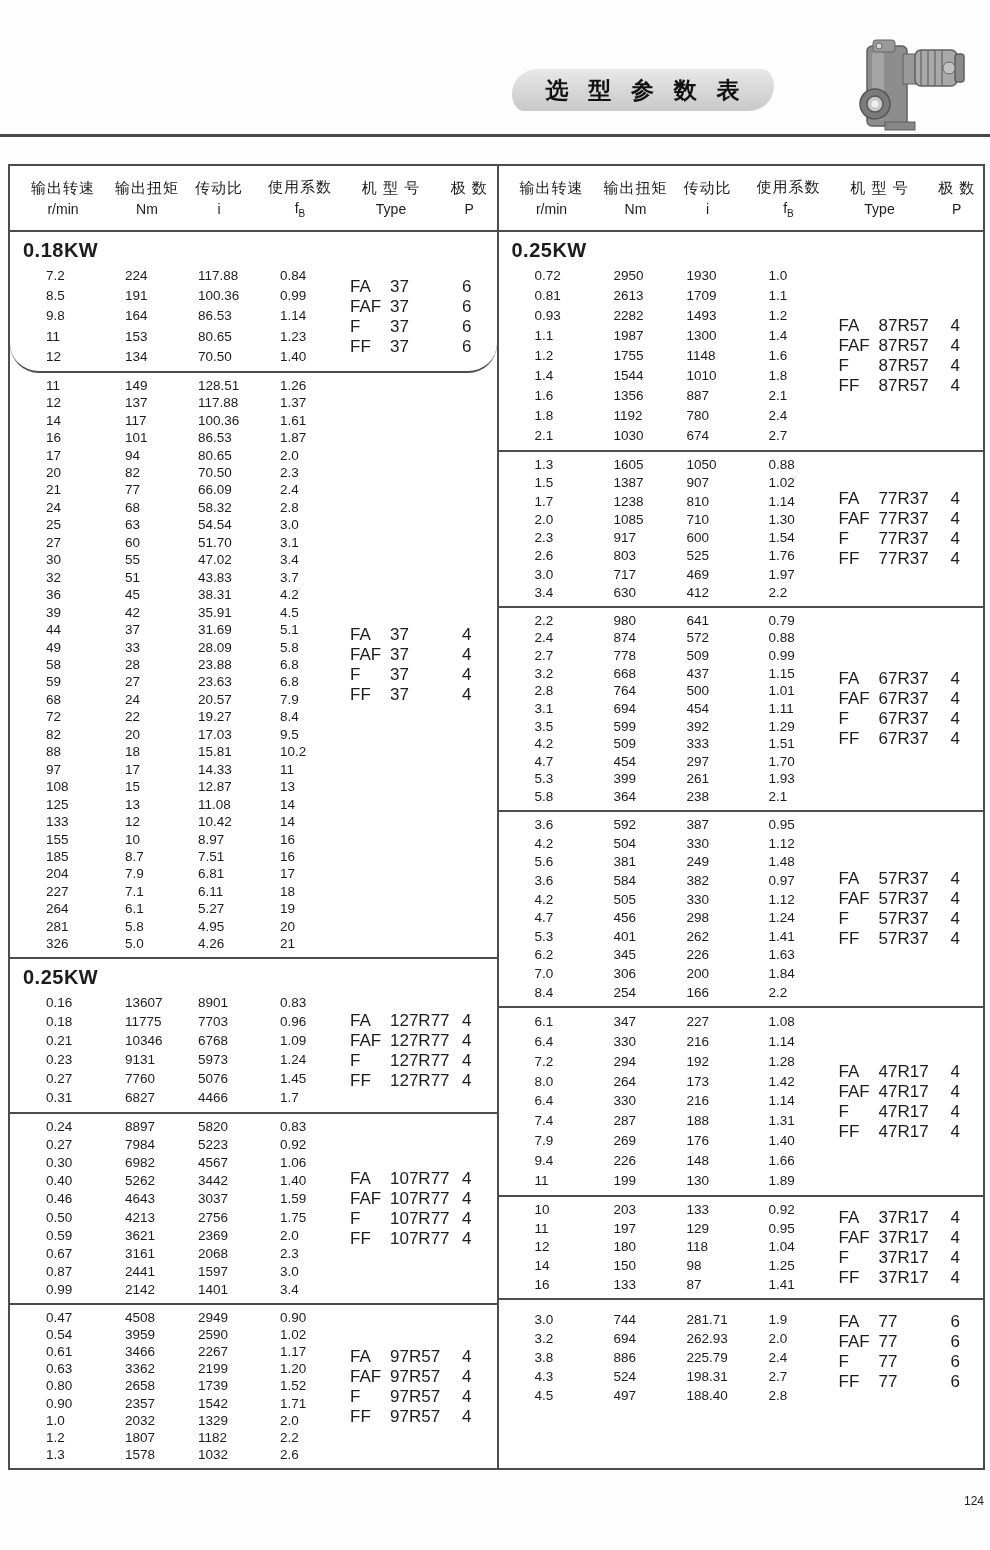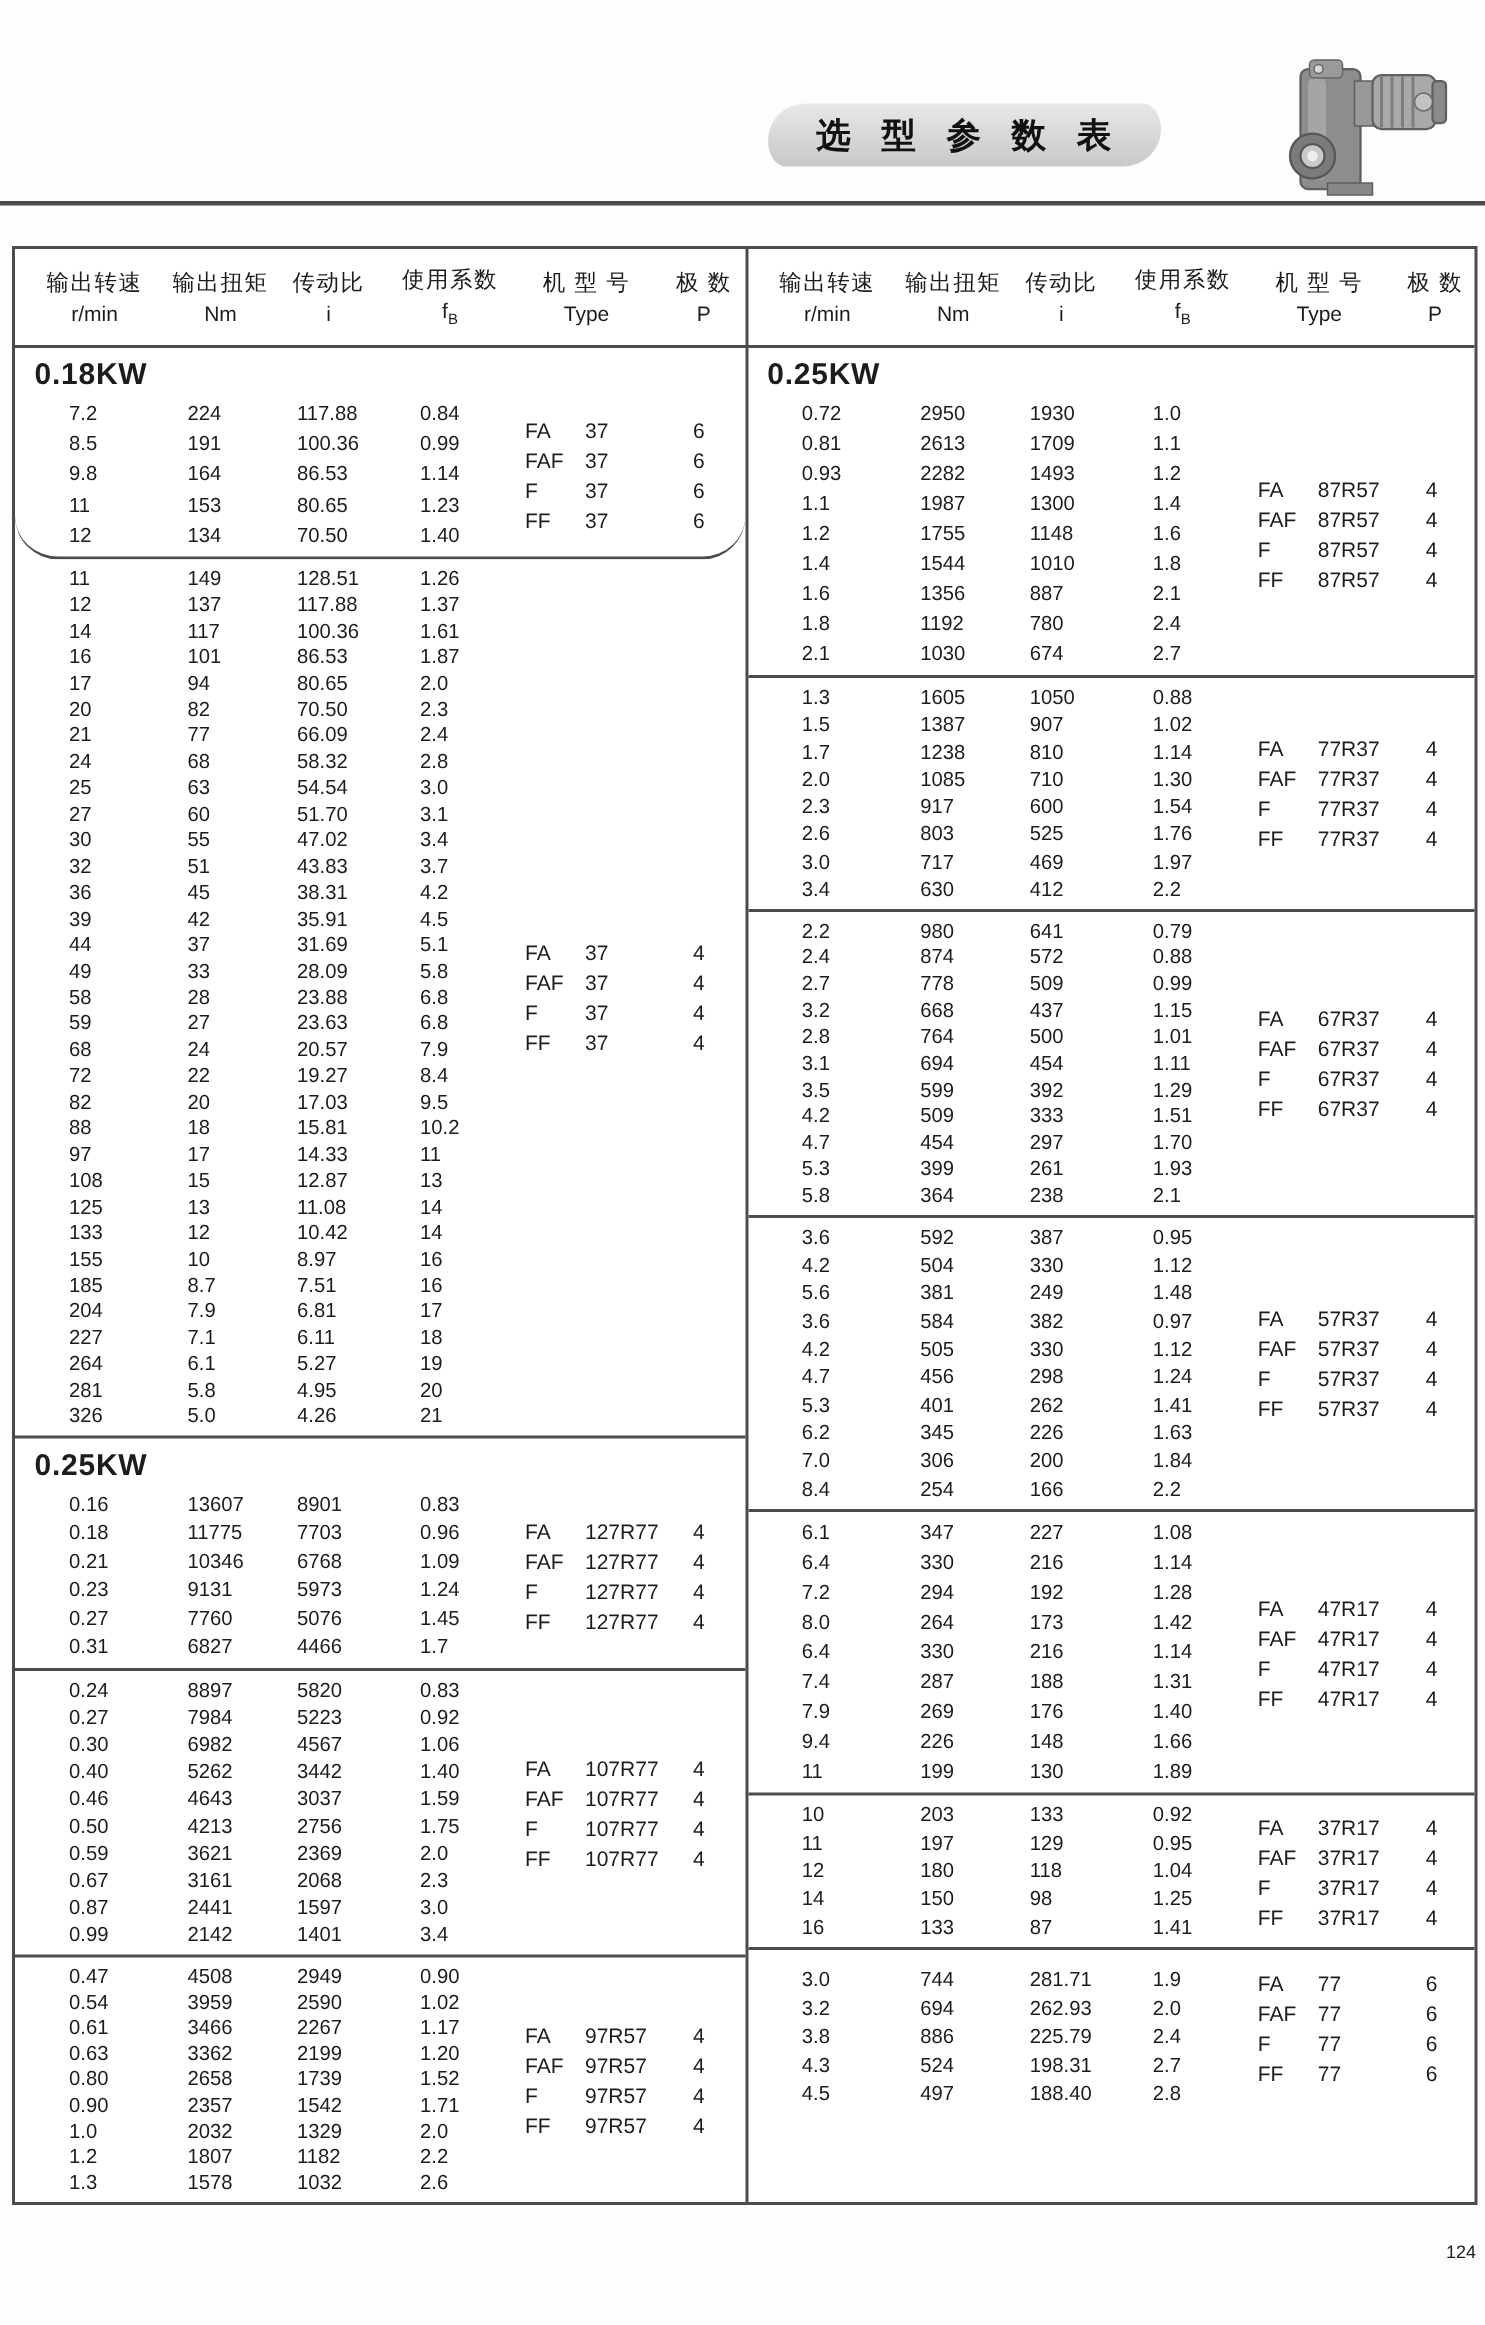--- a/index.html
+++ b/index.html
@@ -7,21 +7,21 @@
     width:990px;height:1550px;position:relative;
     background:#fdfdfd;color:#1c1c1c;
     font-family:"Liberation Sans","DejaVu Sans",sans-serif;
     overflow:hidden;
   }
   
   .banner{
     position:absolute;left:512px;top:69px;width:262px;height:42px;
     background:linear-gradient(180deg,#e8e8e8 0%,#d6d6d6 55%,#c9c9c9 100%);
     border-radius:26px 12px 26px 12px / 60% 42% 60% 42%;
-    display:flex;align-items:center;justify-content:center;
+    display:flex;align-items:center;justify-content:center;font-family:Liberation Serif, serif;
   }
   .banner .t{
     font-size:23px;font-weight:600;letter-spacing:7px;color:#111;
     transform:translateX(3px);white-space:nowrap;
   }
   .motor-photo{position:absolute;left:845px;top:28px;width:125px;height:105px;}
   .top-rule{position:absolute;left:0;top:134px;width:990px;height:3px;background:#4a4a4a;}
   .page-num{position:absolute;top:1494px;right:6px;font-size:12px;color:#222;}
 
   
@@ -43,21 +43,21 @@
   .tcol{width:50%;display:flex;flex-direction:column;box-sizing:border-box;min-height:0;}
   .tcol.right{border-left:2px solid #4c4c4c;}
 
   .cell{box-sizing:border-box;border-bottom:2px solid #4c4c4c;display:flex;flex-direction:column;flex:none;min-height:0;}
   .cell.last{border-bottom:none;flex:1;}
   .sec-title{font-size:20px;font-weight:bold;margin:7px 0 0 13px;letter-spacing:0.5px;flex:none;}
   .rows{flex:1;min-height:0;display:flex;flex-direction:column;justify-content:space-around;position:relative;padding:4px 0;}
   .row{display:flex;padding-left:36px;font-size:13.5px;line-height:16px;flex:none;}
   .row .c1{width:79px}.row .c2{width:73px}.row .c3{width:82px}.row .c4{width:70px}
   .types{position:absolute;left:340px;top:50%;transform:translateY(-50%);}
-  .type-line{display:flex;font-size:14px;line-height:20px;white-space:nowrap;}
+  .type-line{display:flex;font-size:17px;line-height:20px;white-space:nowrap;}
   .tprefix{width:40px}.tmodel{width:72px}.tp{width:20px}
   .cell.top .rows{justify-content:flex-start;padding-top:10px;}
   .cell.top .row{line-height:19px;}
   .cell.top .types{top:12px;transform:none;}
 </style>
 </head>
 <body>
 
 <div class="banner">
   <span class="t">选 型 参 数 表</span>

